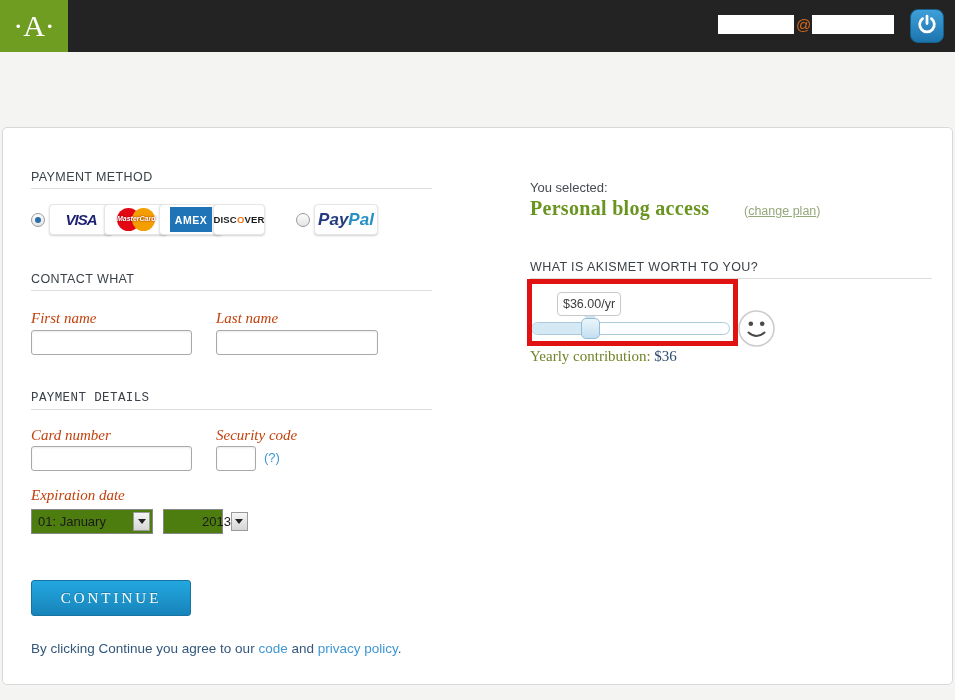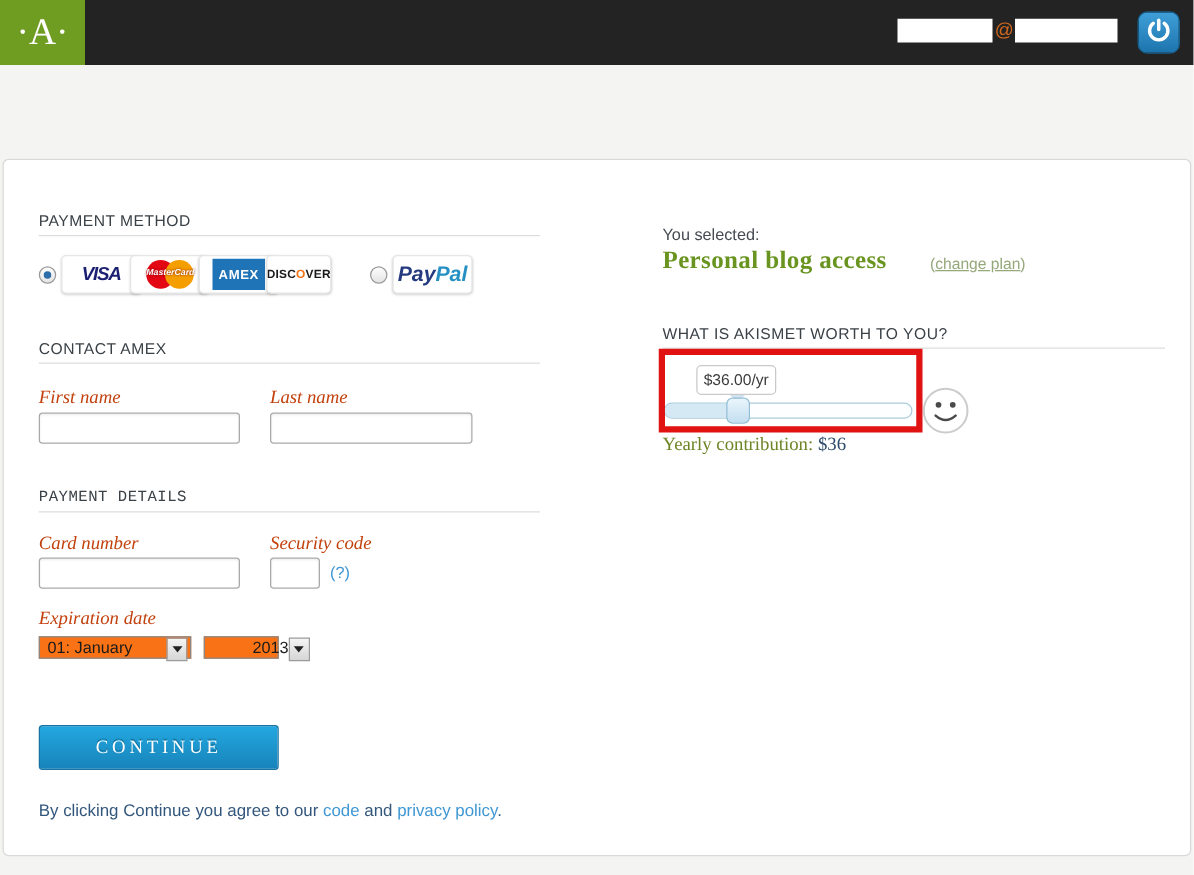--- a/index.html
+++ b/index.html
@@ -90,33 +90,33 @@
   .discover-txt { font-size: 9.5px; font-weight: bold; color: #1a1a1a; letter-spacing: 0.2px; }
   .discover-o { color: #f47216; }
   .paypal-txt { font-style: italic; font-weight: bold; font-size: 17px; }
   .pp-pay { color: #253b80; }
   .pp-pal { color: #2790c3; }
 
   .help-link { position: absolute; font-size: 13px; color: #3f97d4; cursor: pointer; text-decoration: none; }
 
   
   .fake-select {
-    position: absolute; height: 18px; background: #f97316; border: 1px solid #888;
-    display: flex; align-items: flex-start; cursor: pointer;
+    position: absolute; height: 25px; background: #4d7c0f; border: 1px solid #888;
+    display: flex; align-items: center; cursor: pointer;
   }
   .fake-select .sel-text { flex: 1; font-size: 13px; color: #1a1a1a; padding-left: 6px; white-space: nowrap; }
   .sel-btn {
     width: 17px; height: 19px; margin-right: 2px; flex: none;
     background: linear-gradient(#f5f5f5, #d6d6d6); border: 1px solid #9a9a9a;
     display: flex; align-items: center; justify-content: center;
   }
   .sel-arrow { width: 0; height: 0; border-left: 4px solid transparent; border-right: 4px solid transparent; border-top: 5px solid #222; }
 
   .continue-btn {
-    position: absolute; left: 31px; top: 580px; width: 192px; height: 36px;
+    position: absolute; left: 31px; top: 580px; width: 160px; height: 36px;
     background: linear-gradient(#23a7e0, #1784ba); border: 1px solid #1673a3; border-radius: 3px;
     color: #fff; font-family: "Liberation Serif", serif; font-size: 15px; letter-spacing: 3px;
     text-shadow: 0 -1px 0 rgba(0,0,0,0.25); cursor: pointer;
   }
   .legal { position: absolute; left: 31px; top: 641px; font-size: 13.5px; color: #33577c; }
   .legal a { color: #3f97d4; text-decoration: none; cursor: pointer; }
 
   
   .you-selected { position: absolute; left: 530px; top: 180px; font-size: 13px; color: #454b51; }
   .plan-name {
@@ -201,21 +201,21 @@
     <span class="amex-inner">AMEX</span>
   </div>
   <div class="card-box" style="left:213px; top:204px; width:52px;">
     <span class="discover-txt"><span>DISC</span><span class="discover-o">O</span><span>VER</span></span>
   </div>
   <div class="radio" style="left:296px; top:213px;"></div>
   <div class="card-box" style="left:314px; top:204px;">
     <span class="paypal-txt"><span class="pp-pay">Pay</span><span class="pp-pal">Pal</span></span>
   </div>
 
-  <div class="section-title" style="left:31px; top:272px;">CONTACT AMEX</div>
+  <div class="section-title" style="left:31px; top:272px;">CONTACT WHAT</div>
   <div class="rule" style="left:31px; top:290px; width:401px;"></div>
 
   <div class="serif-label" style="left:31px; top:310px;">First name</div>
   <input class="text-input" style="left: 31px; top: 330px; width: 161px;">
   <div class="serif-label" style="left:216px; top:310px;">Last name</div>
   <input class="text-input" style="left: 216px; top: 330px; width: 162px;">
 
   <div class="section-title" style="left:31px; top:391px;font-family:Liberation Mono, monospace;">PAYMENT DETAILS</div>
   <div class="rule" style="left:31px; top:409px; width:401px;"></div>
 

